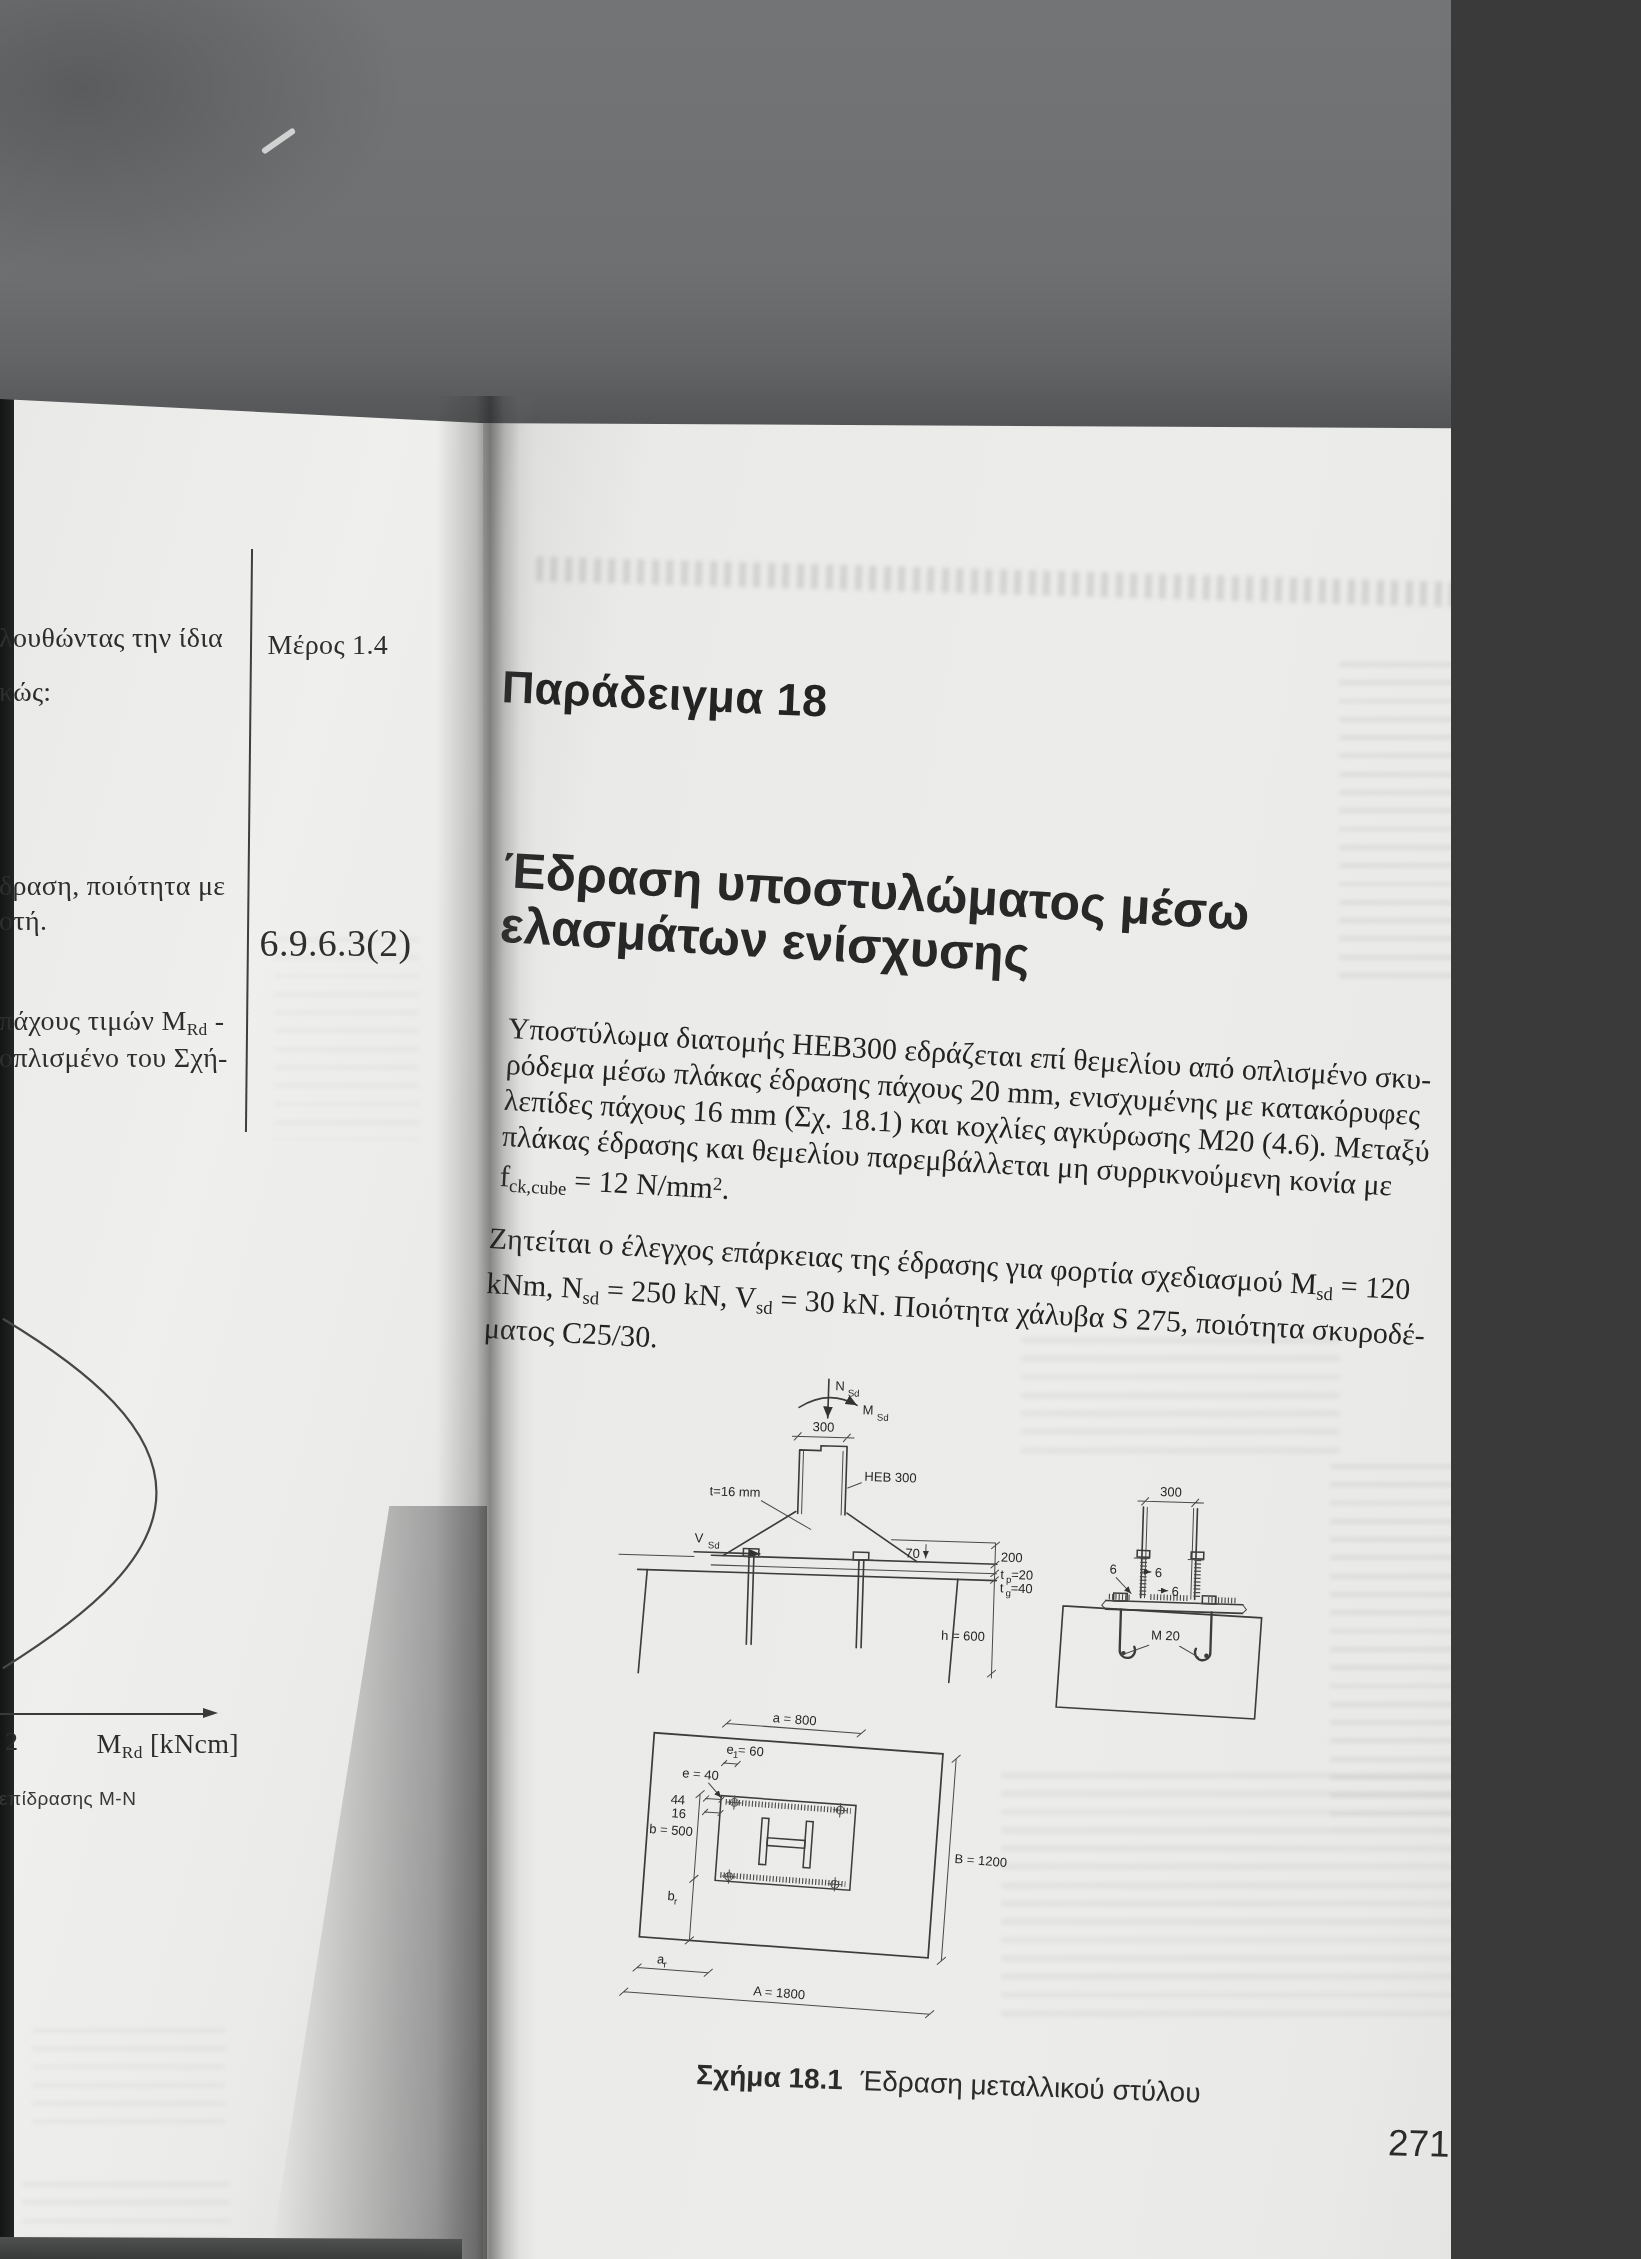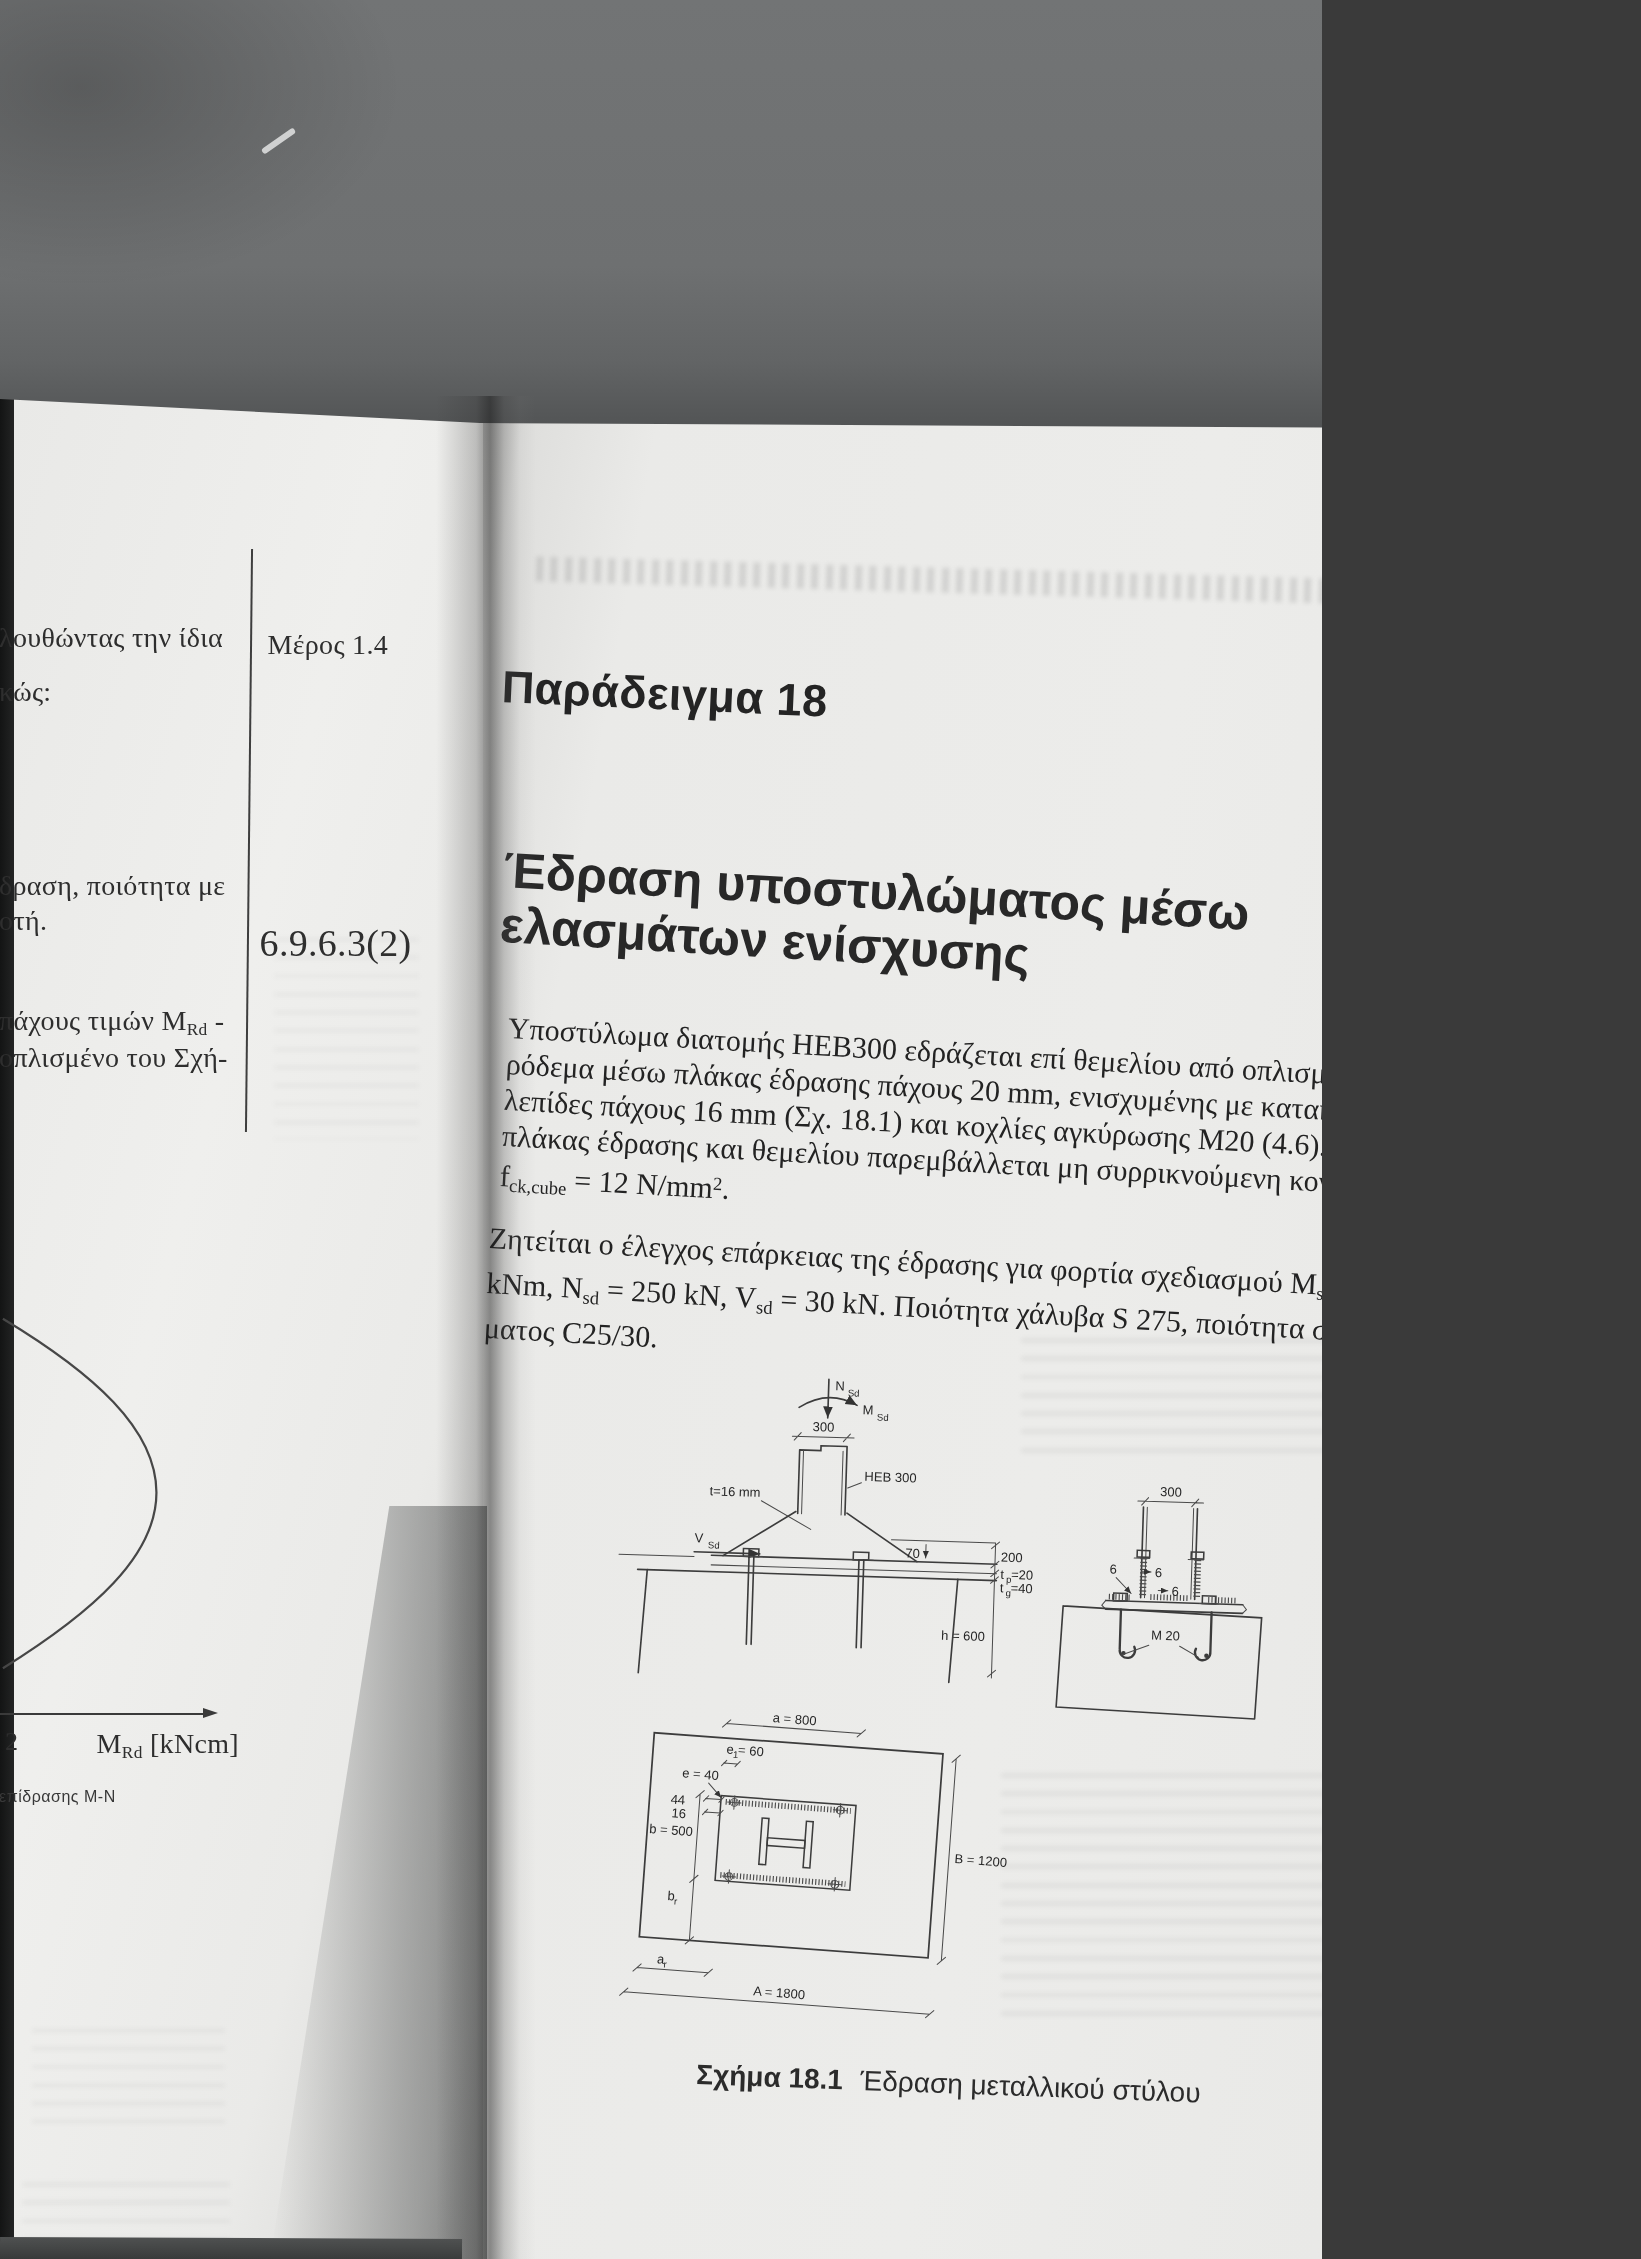--- a/index.html
+++ b/index.html
@@ -1,16 +1,16 @@
 <!DOCTYPE html>
 <html><head>
 <meta charset="utf-8">
 <style>
   html,body{margin:0;padding:0;background:#3a3a3a;}
-  .canvas{position:relative;width:1322px;height:2259px;overflow:hidden;
+  .canvas{position:relative;width:1451px;height:2259px;overflow:hidden;
           background:#6e7071;font-family:"Liberation Serif",serif;}
   
   .right-paper-fill{position:absolute;left:480px;top:419px;width:1162px;height:1840px;
      background:linear-gradient(100deg,#c7c7c5 0%,#dededc 3%,#eaeae8 12%,#ececea 50%,#e9e9e7 78%,#e2e2e0 93%,#d6d6d4 100%);}
   .left-paper{position:absolute;left:12.6px;top:396px;width:470px;height:1863px;
      background:linear-gradient(105deg,#e9e9e7 0%,#efefed 40%,#eaeae8 72%,#d9d9d7 92%,#c3c3c1 100%);}
   .left-edge-strip{position:absolute;left:0;top:386px;width:13.5px;height:1873px;
      background:linear-gradient(to right,#131414,#232424);}
   .band-top{position:absolute;left:0;top:0;width:1641px;height:483px;
      background:linear-gradient(to bottom,#727475 0%,#6e7071 55%,#626465 75%,#505253 90%,#434545 100%);
@@ -48,21 +48,21 @@
          color:#282828;transform:rotate(3.3deg);transform-origin:0 0;}
   .bodypara{font-size:30px;line-height:36px;color:#232323;transform:rotate(3.2deg);transform-origin:0 0;}
   .figcaption{font-family:"Liberation Sans",sans-serif;font-size:28px;color:#2b2b2b;
          transform:rotate(2.1deg);transform-origin:0 0;}
   .figcaption .cb{font-weight:700;margin-right:17.4px;}
   .pagenum{font-family:"Liberation Sans",sans-serif;font-size:37px;color:#2b2b2b;
          transform:rotate(1.4deg);}
   .axisline{position:absolute;height:2.3px;background:#3a3a3a;}
   .arrowhead{position:absolute;width:0;height:0;border-left:15.4px solid #3a3a3a;
          border-top:5.8px solid transparent;border-bottom:5.8px solid transparent;}
-  .sans-small{font-family:"Liberation Sans",sans-serif;font-size:16px;color:#383838;letter-spacing:0.5px;}
+  .sans-small{font-family:"Liberation Sans",sans-serif;font-size:19px;color:#383838;letter-spacing:0.5px;}
   
   .figsvg{position:absolute;left:145px;top:923px;transform:rotate(1.8deg);transform-origin:0 0;}
   .figsvg .ln{fill:none;stroke:#3c3c3c;stroke-width:1.7;stroke-linecap:round;}
   .figsvg .tn{fill:none;stroke:#4a4a4a;stroke-width:1.05;stroke-linecap:round;}
   .figsvg .bolt{fill:none;stroke:#3c3c3c;stroke-width:2.4;stroke-linecap:round;}
   .figsvg .wd{fill:none;stroke:#4b4b4b;stroke-width:7;stroke-dasharray:1.3 2.4;}
   .figsvg .wd2{fill:none;stroke:#4b4b4b;stroke-width:6;stroke-dasharray:1.2 2.2;}
   .figsvg text{font-family:"Liberation Sans",sans-serif;fill:#272727;font-size:13.5px;}
   .figsvg text.s{font-size:10px;}
   .figsvg text.mid{text-anchor:middle;}

